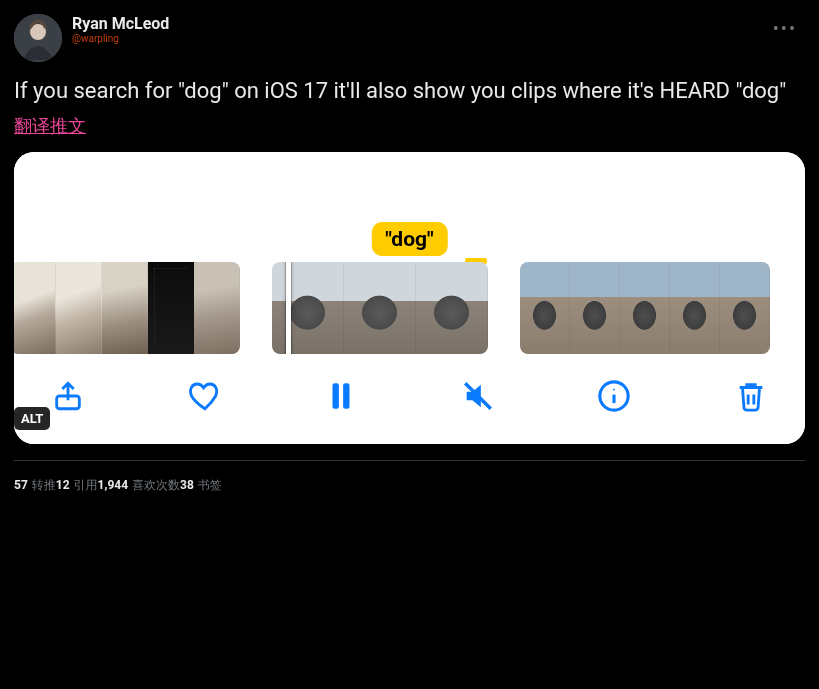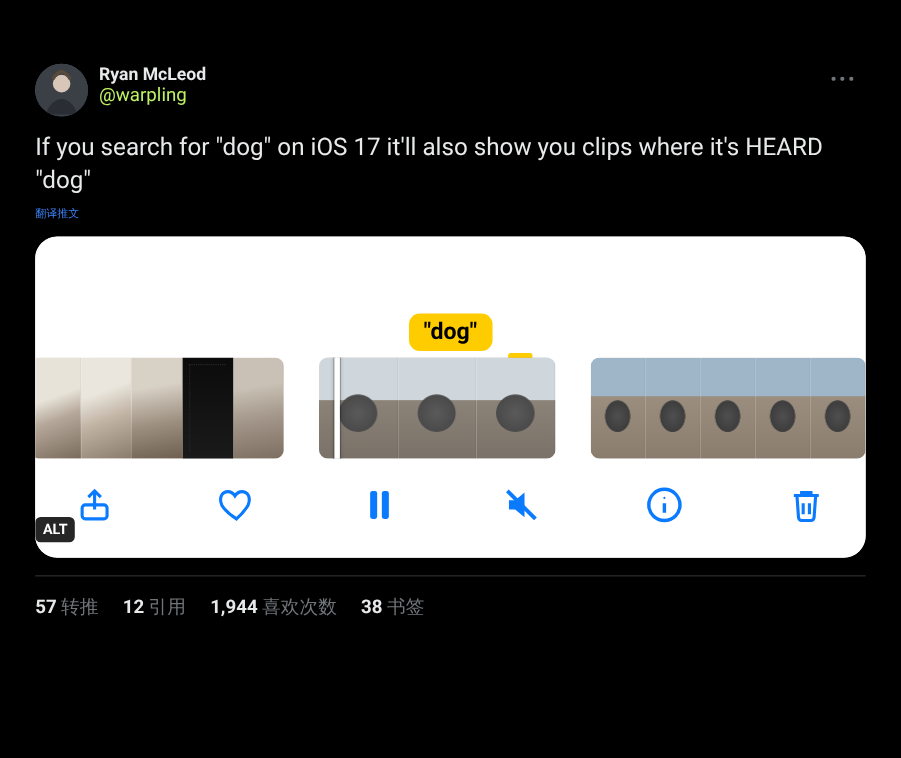--- a/index.html
+++ b/index.html
@@ -5,39 +5,38 @@
   * { box-sizing: border-box; margin: 0; padding: 0; }
   body {
     background: #000;
     color: #e7e9ea;
     font-family: -apple-system, BlinkMacSystemFont, "Segoe UI", Roboto, Helvetica, Arial, sans-serif;
     width: 819px;
     height: 689px;
     overflow: hidden;
   }
   .tweet {
-    padding: 14px 32px;
-    margin-top: 44px;
+    padding: 14px 14px;
   }
   .header {
     display: flex;
     align-items: flex-start;
   }
   .avatar {
     width: 48px; height: 48px; border-radius: 50%;
     background: linear-gradient(135deg,#6b7280 0%,#374151 100%);
     position: relative; overflow: hidden; flex-shrink: 0;
   }
   .avatar svg { width: 100%; height: 100%; }
   .user-block { margin-left: 10px; flex: 1; }
   .display-name { font-weight: 700; font-size: 16px; color: #e7e9ea; }
-  .handle { color: #bef264; font-size: 17px; }
+  .handle { color: #c2410c; font-size: 10px; }
   .more { color: #71767b; font-size: 18px; letter-spacing: 2px; padding: 4px 8px; border-radius: 50%; cursor: pointer; }
   .content { margin-top: 14px; font-size: 22px; line-height: 1.35; color: #e7e9ea; }
-  .translate-link { color: #3b82f6; font-size: 10px; margin-top: 8px; display: inline-block; cursor: pointer; }
+  .translate-link { color: #ec4899; font-size: 18px; margin-top: 8px; display: inline-block; cursor: pointer; text-decoration: underline; }
   .card {
     margin-top: 14px;
     background: #fff;
     border-radius: 20px;
     padding: 0;
     overflow: hidden;
     position: relative;
   }
   .card-top {
     height: 110px;
@@ -145,24 +144,23 @@
   }
   .meta {
     margin-top: 16px;
     color: #71767b;
     font-size: 15px;
   }
   .meta strong { color: #e7e9ea; font-weight: 700; }
   .divider { border-top: 1px solid #2f3336; margin-top: 16px; }
   .stats {
     display: flex;
-    gap: 22px;
     padding-top: 16px;
     color: #71767b;
-    font-size: 17px;
+    font-size: 12px;
   }
   .stats strong { color: #e7e9ea; font-weight: 700; margin-right: 4px; }
   .stats .stat { cursor: pointer; }
 </style>
 </head>
 <body>
 
 <div class="tweet">
 
   <div class="header">

